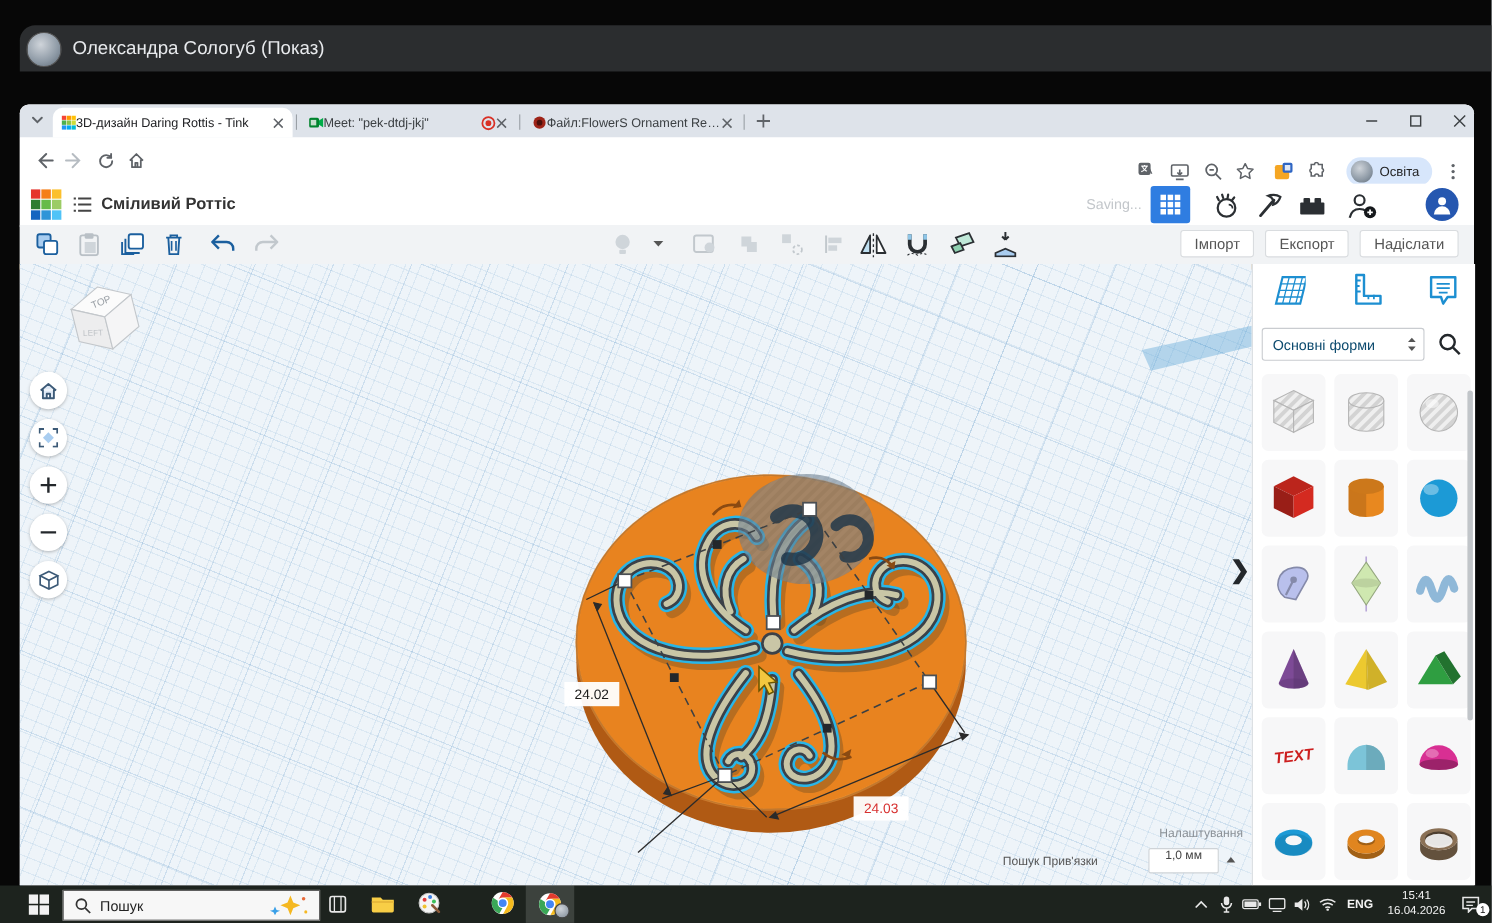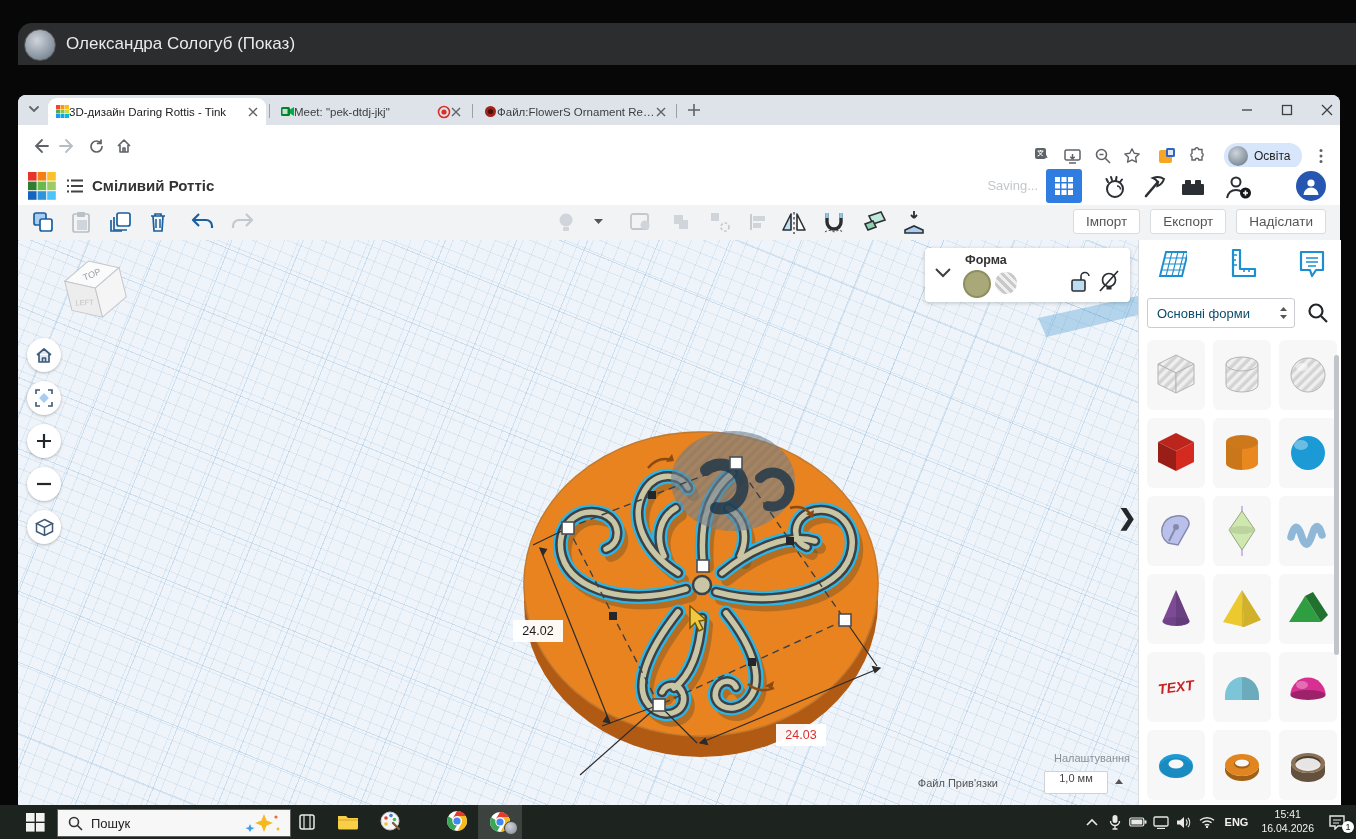--- a/index.html
+++ b/index.html
@@ -463,42 +463,25 @@
           <rect x="495" y="380" width="50" height="22" fill="#fff" opacity=".95"></rect>
           <text x="520" y="395" font-size="12.5" fill="#1a1a1a" text-anchor="middle">24.02</text>
           <rect x="758" y="484" width="50" height="22" fill="#fff" opacity=".95"></rect>
           <text x="783" y="499" font-size="12.5" fill="#d7302f" text-anchor="middle">24.03</text>
         </g>
       </g>
 
       <polygon points="672,366 672,388 677,383 681,391 685,389 681,381 688,380" fill="#f3c73f" stroke="#6b5500" stroke-width="1.4"></polygon>
     </svg>
 
-    <div id="shape-panel" class="ab">
-      <svg class="ab" style="left:10px;top:20px" width="16" height="10">
-          <path d="M1 1l7 7 7-7" stroke="#3c4043" stroke-width="2" fill="none"></path>
-        </svg>
-      <div class="ab" style="left:40px;top:5px;font-size:12.5px;color:#333;font-weight:600">Форма</div>
-      <div class="ab" style="left:38px;top:22px;width:24px;height:24px;border-radius:50%;background:#a8a878;border:2px solid #8e8e60"></div>
-      <div class="ab" style="left:70px;top:24px;width:22px;height:22px;border-radius:50%;background:repeating-linear-gradient(45deg,#c9c9c9 0 3px,#efefef 3px 6px)"></div>
-      <svg class="ab" style="left:145px;top:22px" width="20" height="24">
-          <rect x="2" y="10" width="13" height="11" rx="1.5" fill="#bcdcf2" stroke="#2b2f33" stroke-width="1.6"></rect>
-          <path d="M11 10V7a4 4 0 0 1 8-1" fill="none" stroke="#2b2f33" stroke-width="1.6"></path>
-        </svg>
-      <svg class="ab" style="left:172px;top:21px" width="24" height="25">
-          <circle cx="12" cy="11" r="6.5" fill="none" stroke="#2b2f33" stroke-width="1.7"></circle>
-          <rect x="9.5" y="17" width="5" height="3.5" fill="#2b2f33"></rect>
-          <path d="M3 22L21 2" stroke="#2b2f33" stroke-width="1.7"></path>
-        </svg>
-    </div>
 
     <div class="ab" style="left:1100px;top:265px;font-size:22px;font-weight:700;color:#23272b">❯</div>
 
     <div class="ab" style="right:8px;top:512px;font-size:11px;color:#8a9096">Налаштування</div>
-    <div class="ab" style="right:140px;top:537px;font-size:11px;color:#555">Файл Прив'язки</div>
+    <div class="ab" style="right:140px;top:537px;font-size:11px;color:#555">Пошук Прив'язки</div>
     <div class="ab" style="right:30px;top:531px;width:62px;height:21px;background:#fff;border:1px solid #cfd3d7;border-radius:2px;font-size:11px;color:#444;display:flex;align-items:flex-start;justify-content:center">
       <span>1,0 мм</span>
     </div>
     <svg class="ab" style="right:14px;top:538px" width="10" height="7">
         <path d="M1 6l4-5 4 5z" fill="#555"></path>
       </svg>
   </div>
 
   <div id="sidebar" class="ab">
     <svg class="ab" style="left:18px;top:8px" width="30" height="32">

